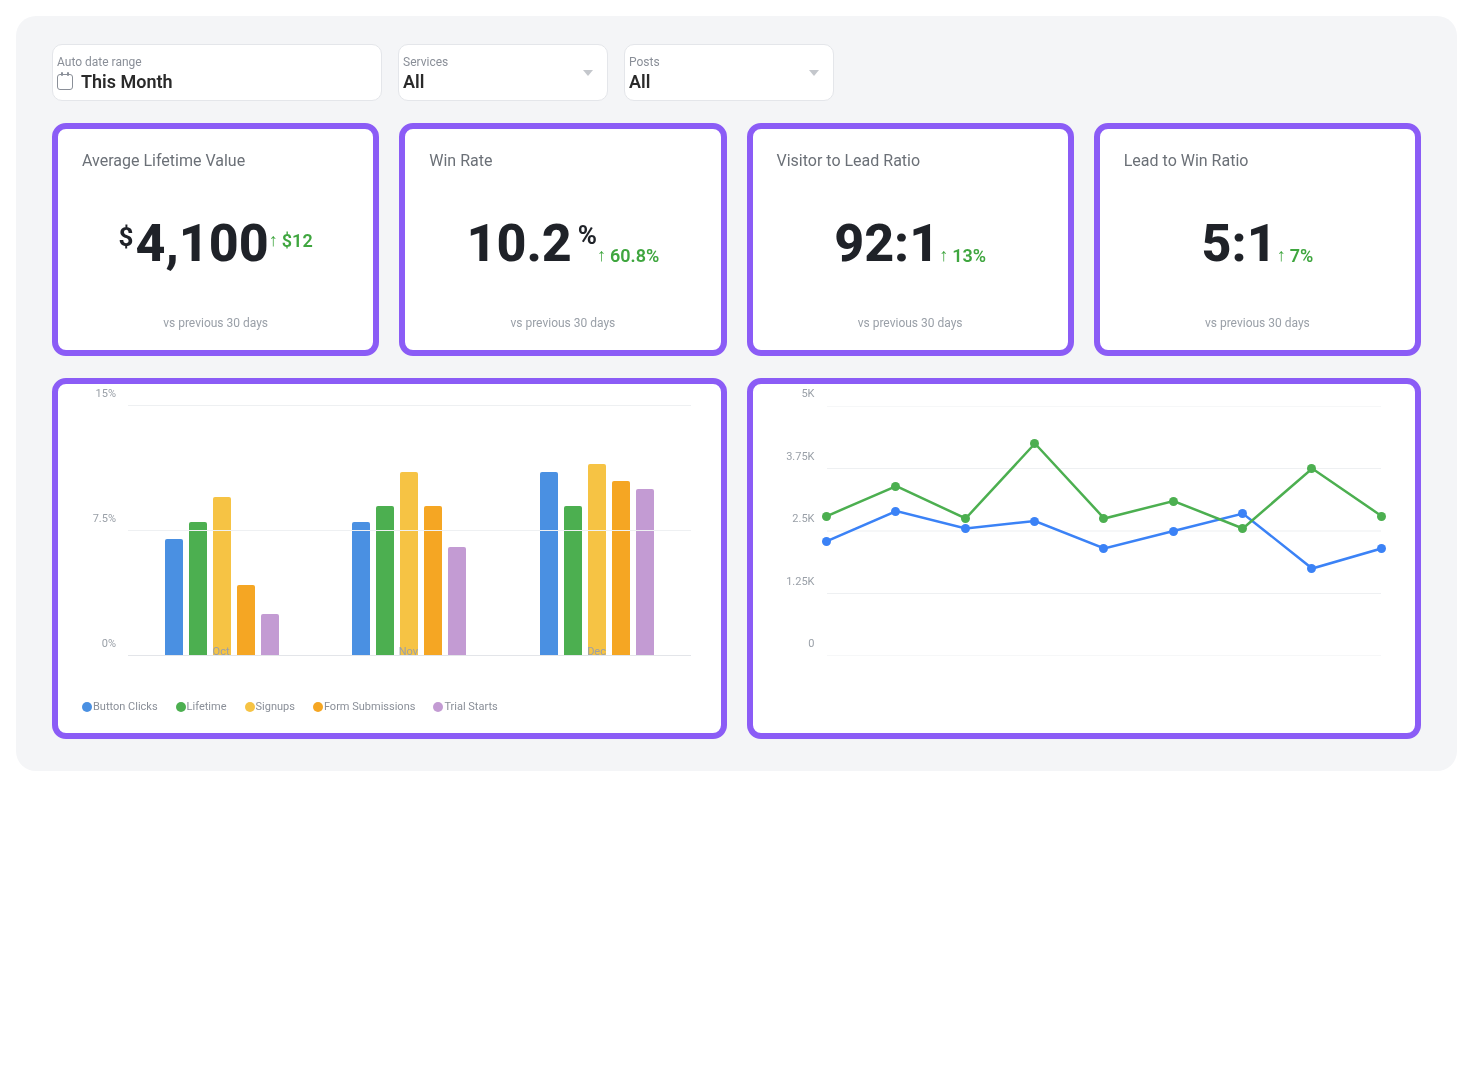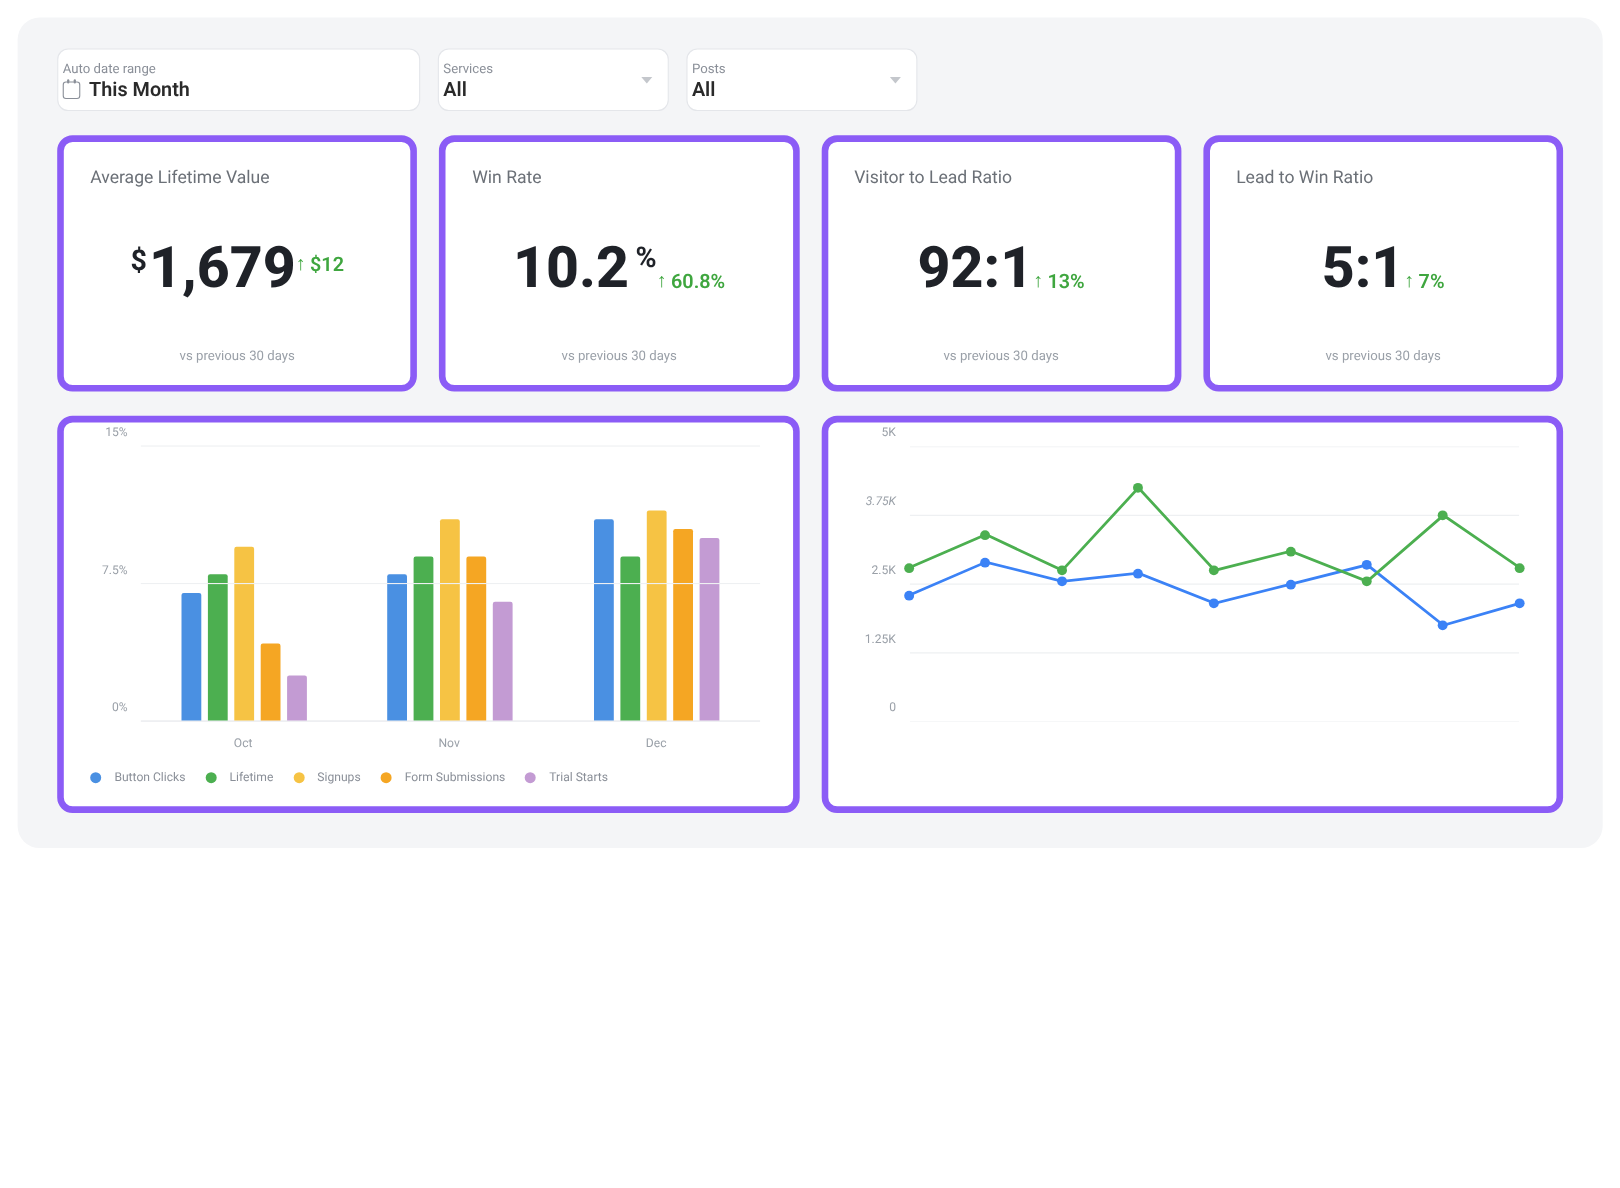--- a/index.html
+++ b/index.html
@@ -183,38 +183,38 @@
     align-items: flex-end;
     gap: 6px;
     height: 100%;
   }
   .bar {
     width: 18px;
     border-radius: 2px 2px 0 0;
   }
   .x-labels {
     position: absolute;
-    left: 46px; right: 6px; bottom: 4px;
+    left: 46px; right: 6px; bottom: 28px;
     display: flex;
     justify-content: space-around;
     font-size: 11px;
     color: #9aa0a8;
   }
   .legend {
     display: flex;
     flex-wrap: wrap;
     gap: 18px;
     margin-top: 14px;
     align-items: center;
   }
   .legend.center { justify-content: center; }
   .legend-item {
     display: inline-flex;
     align-items: center;
-    gap: 12px;
+    gap: 1px;
     font-size: 11px;
     color: #8a8f98;
     text-align: right;
   }
   .dot {
     width: 10px; height: 10px;
     border-radius: 50%;
     display: inline-block;
   }
 
@@ -260,21 +260,21 @@
       </div>
       <span class="chev-down"></span>
     </div>
   </div>
 
   <div class="kpi-row" id="kpi-row">
       <div class="card">
         <div class="kpi-title">Average Lifetime Value</div>
         <div class="kpi-value-wrap"><div class="kpi-value">
             <span class="kpi-prefix">$</span>
-            <span>1,679</span>
+            <span>4,100</span>
           </div><div class="kpi-change">
             <span class="up-arrow">↑</span>
             <span>$12</span>
           </div></div>
         <div class="kpi-compare">vs previous 30 days</div>
       </div>
       <div class="card">
         <div class="kpi-title">Win Rate</div>
         <div class="kpi-value-wrap"><div class="kpi-value">
             <span>10.2</span>
@@ -372,21 +372,21 @@
           </span>
         </div>
     </div>
 
     <div class="card">
       <div class="chart-body">
         <div class="y-axis2" id="line-yaxis">
             <div class="y-tick" style="bottom: 0%;">0</div>
             <div class="y-tick" style="bottom: 25%;">1.25K</div>
             <div class="y-tick" style="bottom: 50%;">2.5K</div>
-            <div class="y-tick" style="bottom: 75%; font-style: italic;">3.75K</div>
+            <div class="y-tick" style="bottom: 75%;">3.75K</div>
             <div class="y-tick" style="bottom: 100%;">5K</div>
           </div>
         <div class="line-plot" id="line-plot">
             <svg viewBox="0 0 500 250" preserveAspectRatio="none">
               <line x1="0" y1="250" x2="500" y2="250" stroke="#eef0f2" stroke-width="1"></line>
               <line x1="0" y1="187.5" x2="500" y2="187.5" stroke="#eef0f2" stroke-width="1"></line>
               <line x1="0" y1="125" x2="500" y2="125" stroke="#eef0f2" stroke-width="1"></line>
               <line x1="0" y1="62.5" x2="500" y2="62.5" stroke="#eef0f2" stroke-width="1"></line>
               <line x1="0" y1="0" x2="500" y2="0" stroke="#eef0f2" stroke-width="1"></line>
               <path d="M0 135 L62.5 105 L125 122.5 L187.5 115 L250 142.5 L312.5 125 L375 107.5 L437.5 162.5 L500 142.5 " fill="none" stroke="#3b82f6" stroke-width="2.5" vector-effect="non-scaling-stroke"></path>

